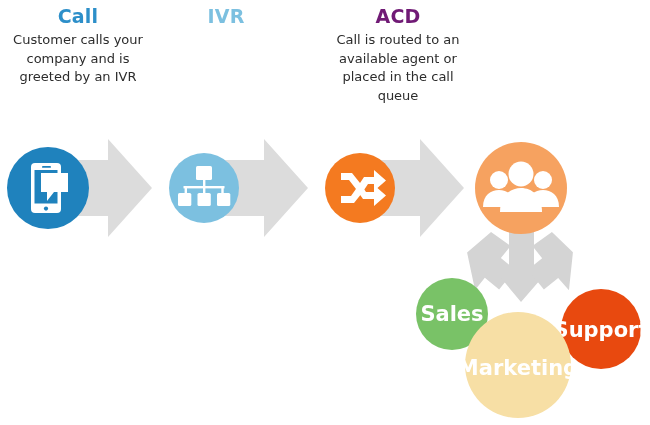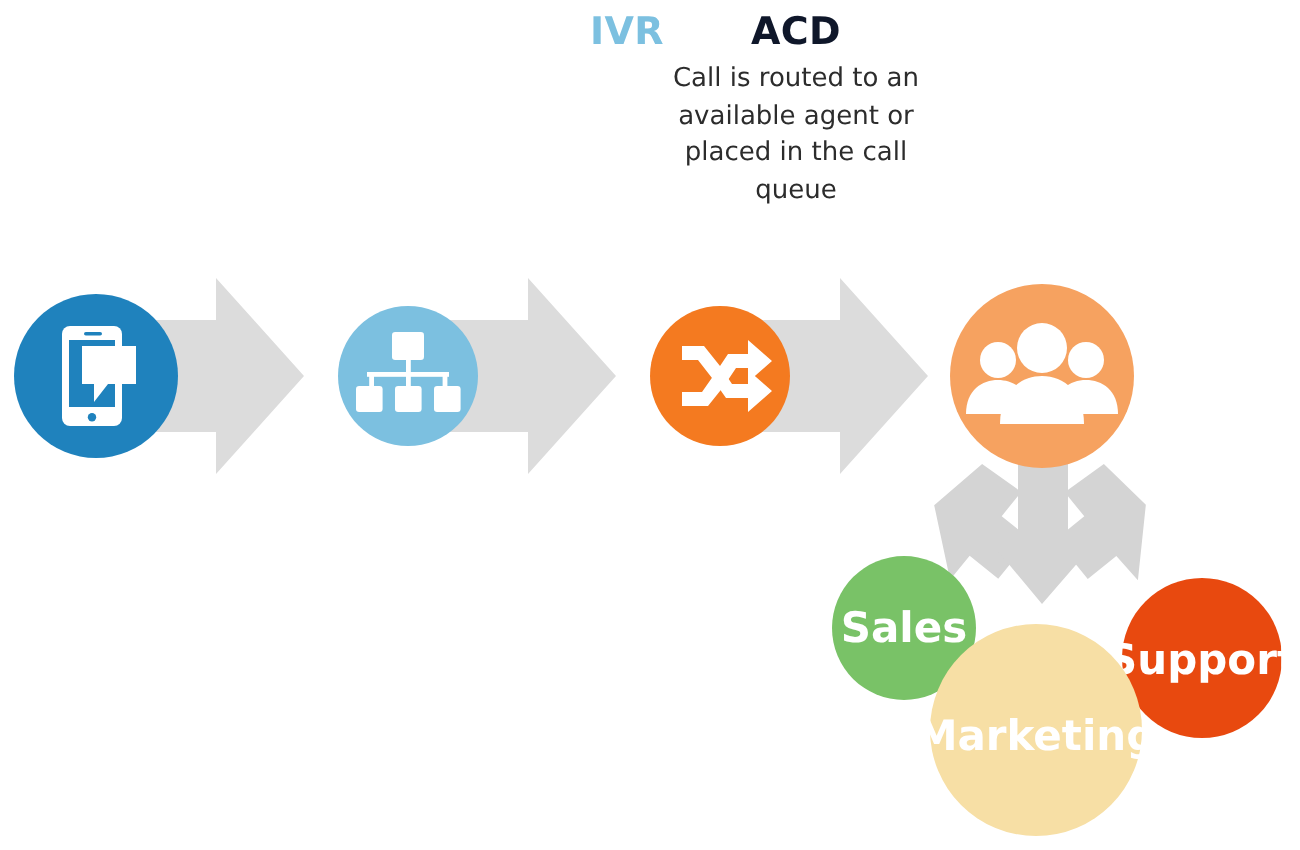--- a/index.html
+++ b/index.html
@@ -40,21 +40,21 @@
   }
   .col-body {
     font-size: 13px;
     line-height: 18.5px;
     color: #2c2c2c;
     margin: 0;
     padding: 0 4px;
   }
 
   #col-0 { left: 0px; }
-  #col-1 { left: 176px; text-align: right; }
+  #col-1 { left: 148px; }
   #col-2 { left: 320px; }
   #col-3 { left: 472px; width: 170px; }
 
   
   #diagram-svg {
     position: absolute;
     left: 0;
     top: 0;
     width: 650px;
     height: 425px;
@@ -200,24 +200,28 @@
       <text class="node-label" x="601" y="337" text-anchor="middle" font-size="21">Support</text>
     </g>
 
     <g>
       <circle cx="518" cy="365" r="53" fill="#f7dfa5"></circle>
       <text class="node-label" x="518" y="375" text-anchor="middle" font-size="21">Marketing</text>
     </g>
 
   </svg>
 
+  <div class="col" id="col-0">
+    <div class="col-title" style="color:#2d8fc9">Call</div>
+    <div class="col-body">Customer calls your company and is greeted by an IVR</div>
+  </div>
 
   <div class="col" id="col-1">
     <div class="col-title" style="color:#7cc0e0">IVR</div>
   </div>
 
   <div class="col" id="col-2">
-    <div class="col-title" style="color:#0f172a">ACD</div>
+    <div class="col-title" style="color:#701a75">ACD</div>
     <div class="col-body">Call is routed to an available agent or placed in the call queue</div>
   </div>
 
 
 </div>
 
 </body></html>

